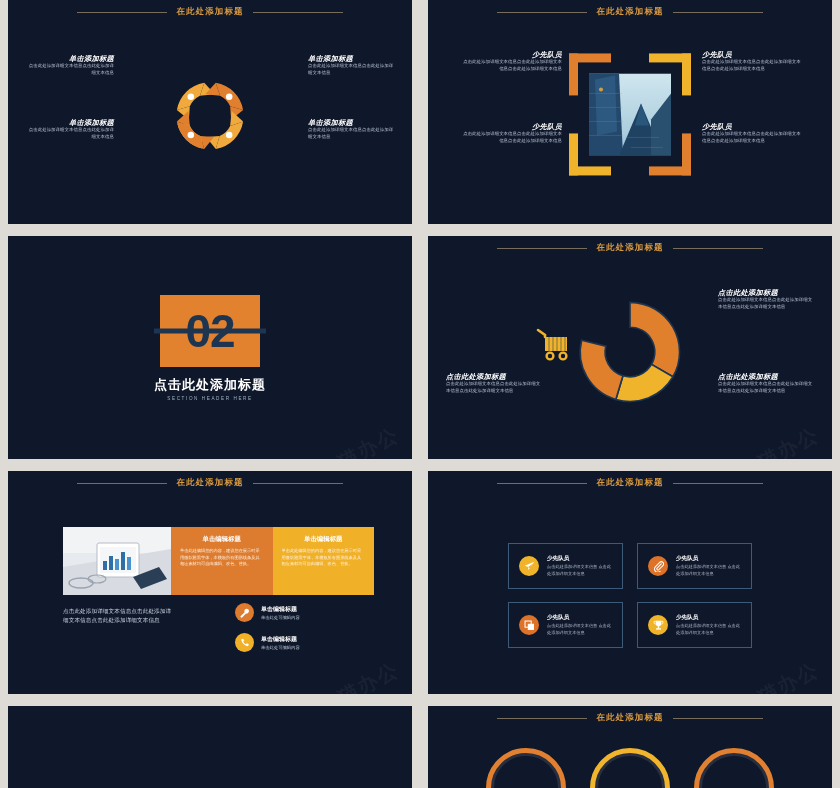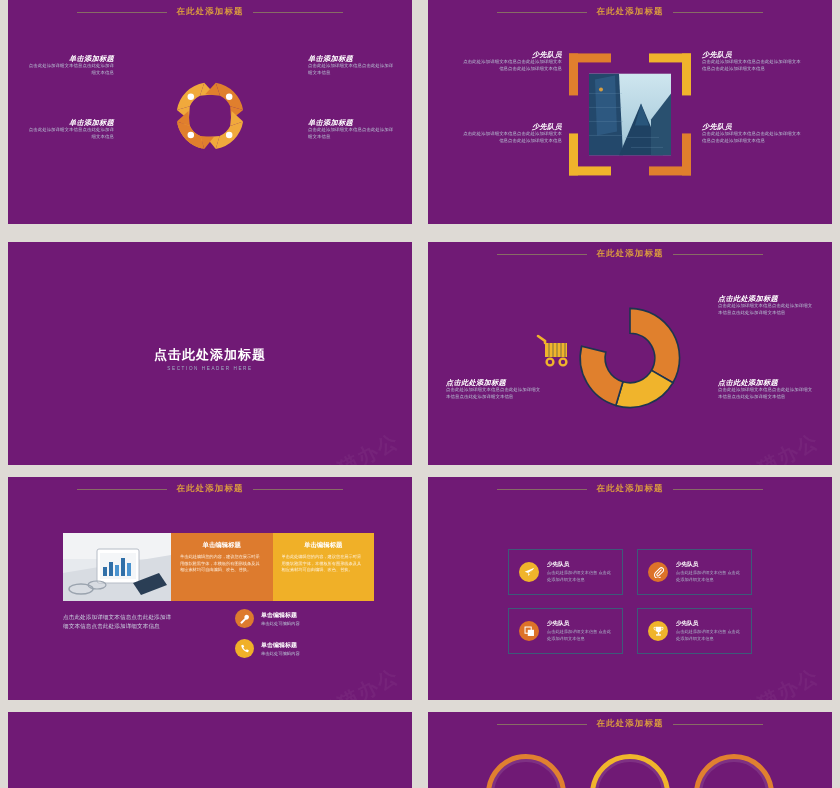--- a/index.html
+++ b/index.html
@@ -10,22 +10,22 @@
   }
   .deck{
     position:relative;width:840px;height:788px;
     display:grid;
     grid-template-columns:420px 420px;
     grid-auto-rows:230px 235px 235px 200px;
     box-sizing:border-box;
   }
   .slide{
     position:relative;
-    background:#701a75;
-    margin:12px 8px;
+    background:#0f172a;
+    margin:6px 8px;
     overflow:hidden;
     box-sizing:border-box;
   }
   .slide.r1{margin-top:0;height:224px;}
   .slide.r2{height:223px;}
   .slide.r3{height:223px;}
   .slide.r4{height:200px;margin-bottom:0;}
 
   
   .hdr{
@@ -250,20 +250,23 @@
               <line x1="42" y1="74" x2="74" y2="74"></line>
           </g>
           <circle cx="12" cy="16" r="2" fill="#e8a43a" opacity=".9"></circle>
         </svg>
       </div>
     </div>
   </div>
 
   <div class="slide r2">
     <div class="sec-wrap">
+      <div class="sec-num">
+        <span>02</span>
+      </div>
       <div class="sec-t">点击此处添加标题</div>
       <div class="sec-s">SECTION HEADER HERE</div>
     </div>
     <div class="wm">熊猫办公</div>
   </div>
 
   <div class="slide r2">
     <div class="hdr">
       <div class="ln"></div>
       <div class="ttl">在此处添加标题</div>

